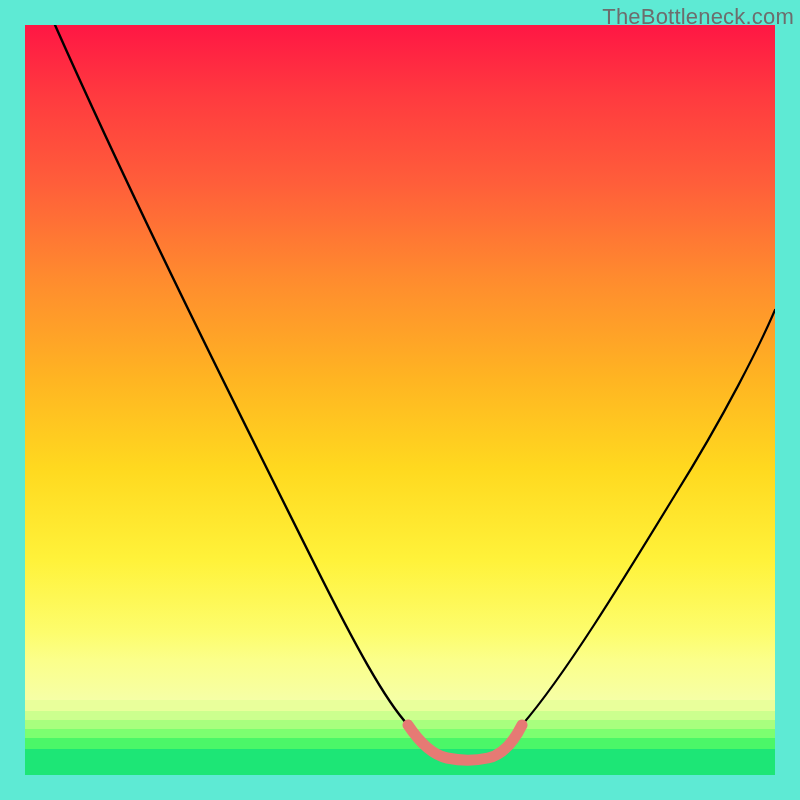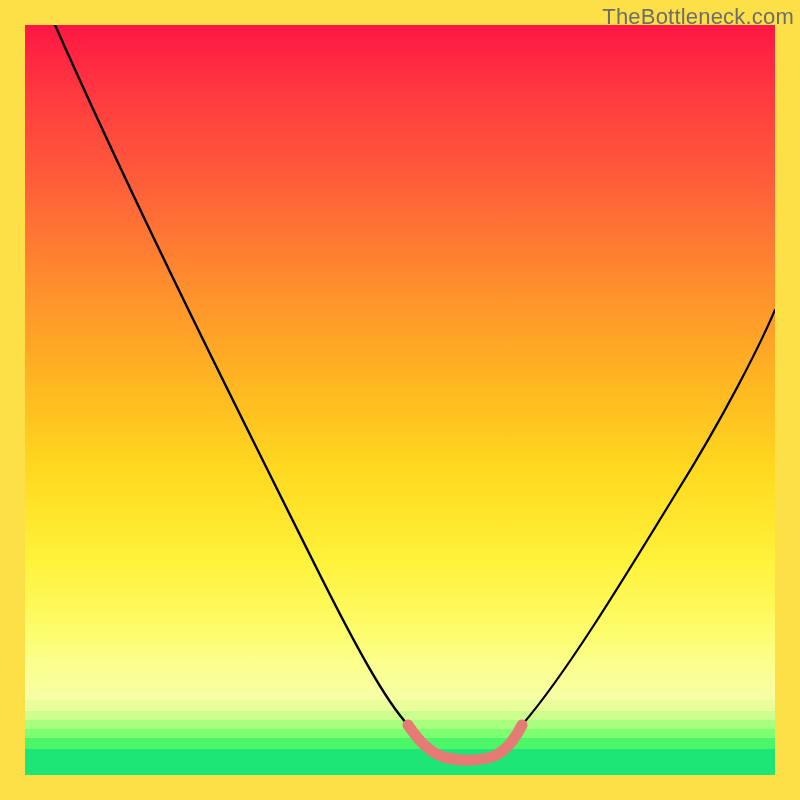--- a/index.html
+++ b/index.html
@@ -10,21 +10,21 @@
     background: #000;
     overflow: hidden;
     font-family: Arial, Helvetica, sans-serif;
   }
   .frame {
     position: absolute;
     left: 0;
     top: 0;
     width: 800px;
     height: 800px;
-    background: #fde047;
+    background: #5eead4;
   }
   .plot {
     position: absolute;
     left: 25px;
     top: 25px;
     width: 750px;
     height: 750px;
     overflow: hidden;
   }
   .gradient {

